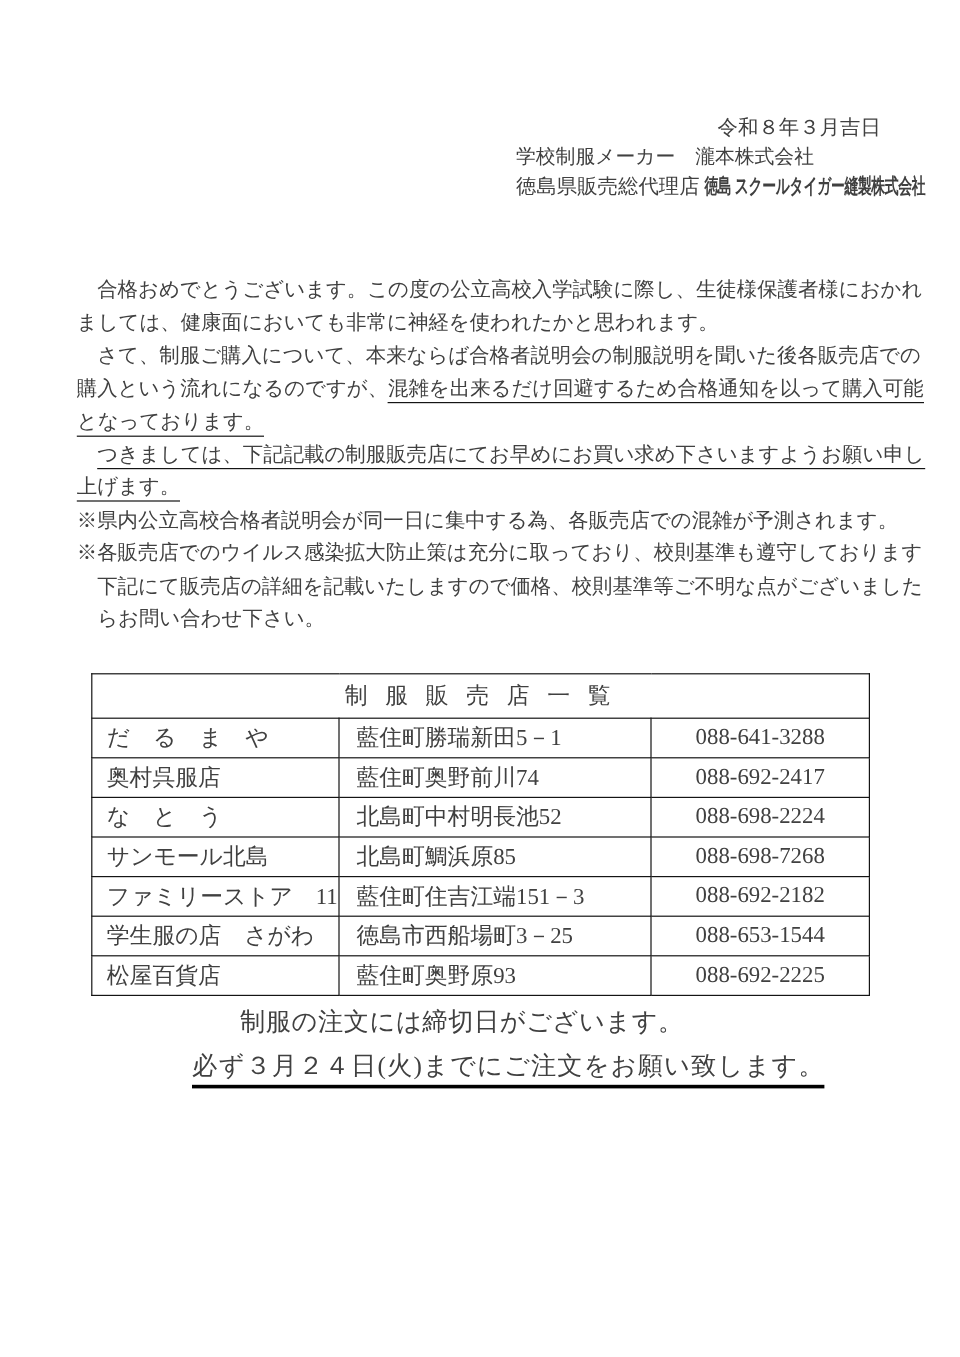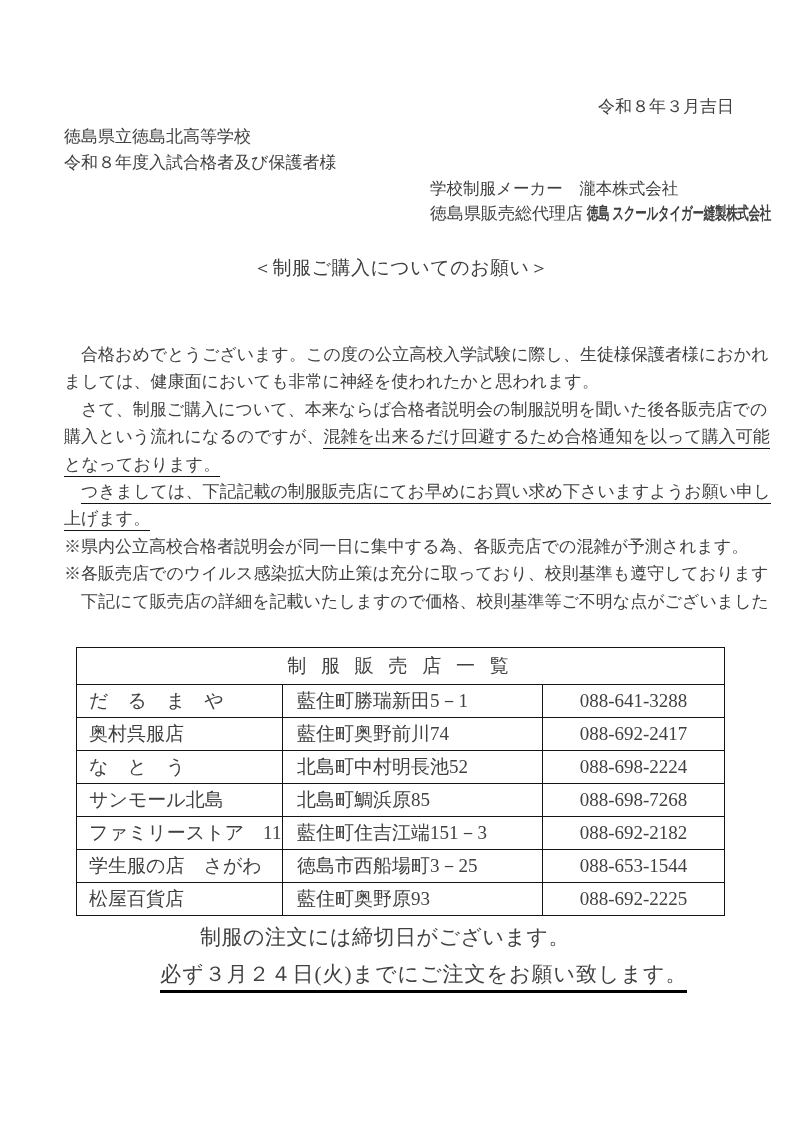--- a/index.html
+++ b/index.html
@@ -46,43 +46,39 @@
   .footer-l2 { margin-top:5px; line-height:32px; white-space:nowrap; letter-spacing:1px; }
   .u-thick { border-bottom:3px solid #000; padding-bottom:4px; }
 </style>
 </head>
 <body>
 
 <div class="page">
 
   <div class="date-line">令和８年３月吉日</div>
 
-  <div class="recipient">
-    <div class="recipient-line">徳島県立徳島北高等学校</div>
-    <div class="recipient-line">令和８年度入試合格者及び保護者様</div>
-  </div>
 
   <div class="sender">
     <div class="sender-line1">学校制服メーカー　瀧本株式会社</div>
     <div class="sender-line2"><span>徳島県販売総代理店 </span><span class="logo-text">徳島 スクールタイガー縫製株式会社</span></div>
   </div>
 
-  <div class="doc-title">＜制服ご購入についてのお願い＞</div>
 
   <div class="body-block">
     <div class="bl">　合格おめでとうございます。この度の公立高校入学試験に際し、生徒様保護者様におかれ</div>
     <div class="bl">ましては、健康面においても非常に神経を使われたかと思われます。</div>
     <div class="bl">　さて、制服ご購入について、本来ならば合格者説明会の制服説明を聞いた後各販売店での</div>
     <div class="bl"><span>購入という流れになるのですが、</span><span class="u">混雑を出来るだけ回避するため合格通知を以って購入可能</span></div>
     <div class="bl"><span class="u">となっております。</span></div>
     <div class="bl"><span>　</span><span class="u">つきましては、下記記載の制服販売店にてお早めにお買い求め下さいますようお願い申し</span></div>
     <div class="bl"><span class="u">上げます。</span></div>
     <div class="bl">※県内公立高校合格者説明会が同一日に集中する為、各販売店での混雑が予測されます。</div>
     <div class="bl">※各販売店でのウイルス感染拡大防止策は充分に取っており、校則基準も遵守しております</div>
     <div class="bl">　下記にて販売店の詳細を記載いたしますので価格、校則基準等ご不明な点がございました</div>
+    <div class="bl">　らお問い合わせ下さい。</div>
   </div>
 
   <div class="table-wrap">
     <table class="stores">
       <colgroup>
           <col style="width:206px">
           <col style="width:260px">
           <col style="width:182px">
         </colgroup>
       <tbody>

